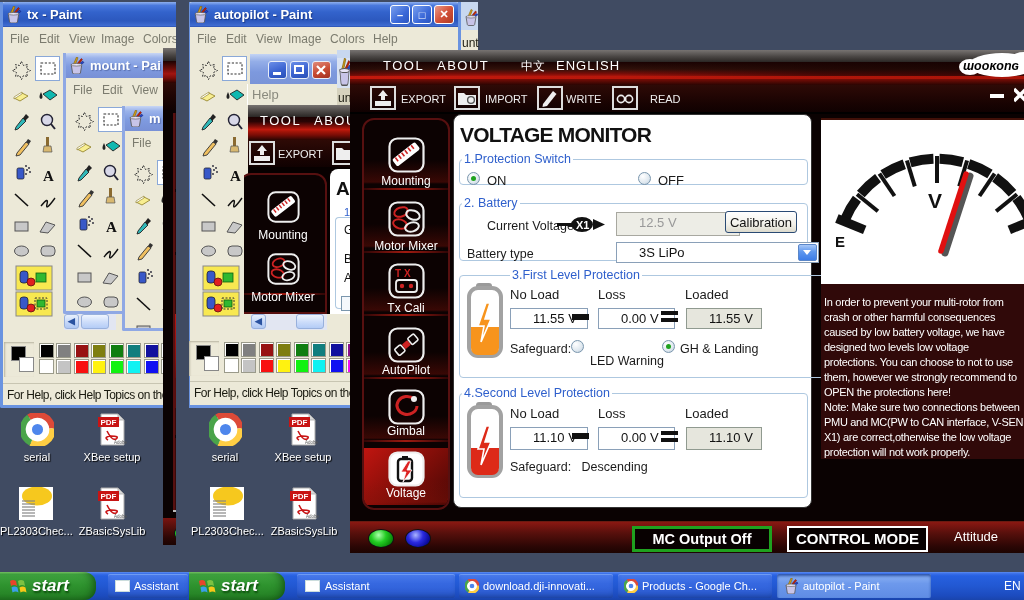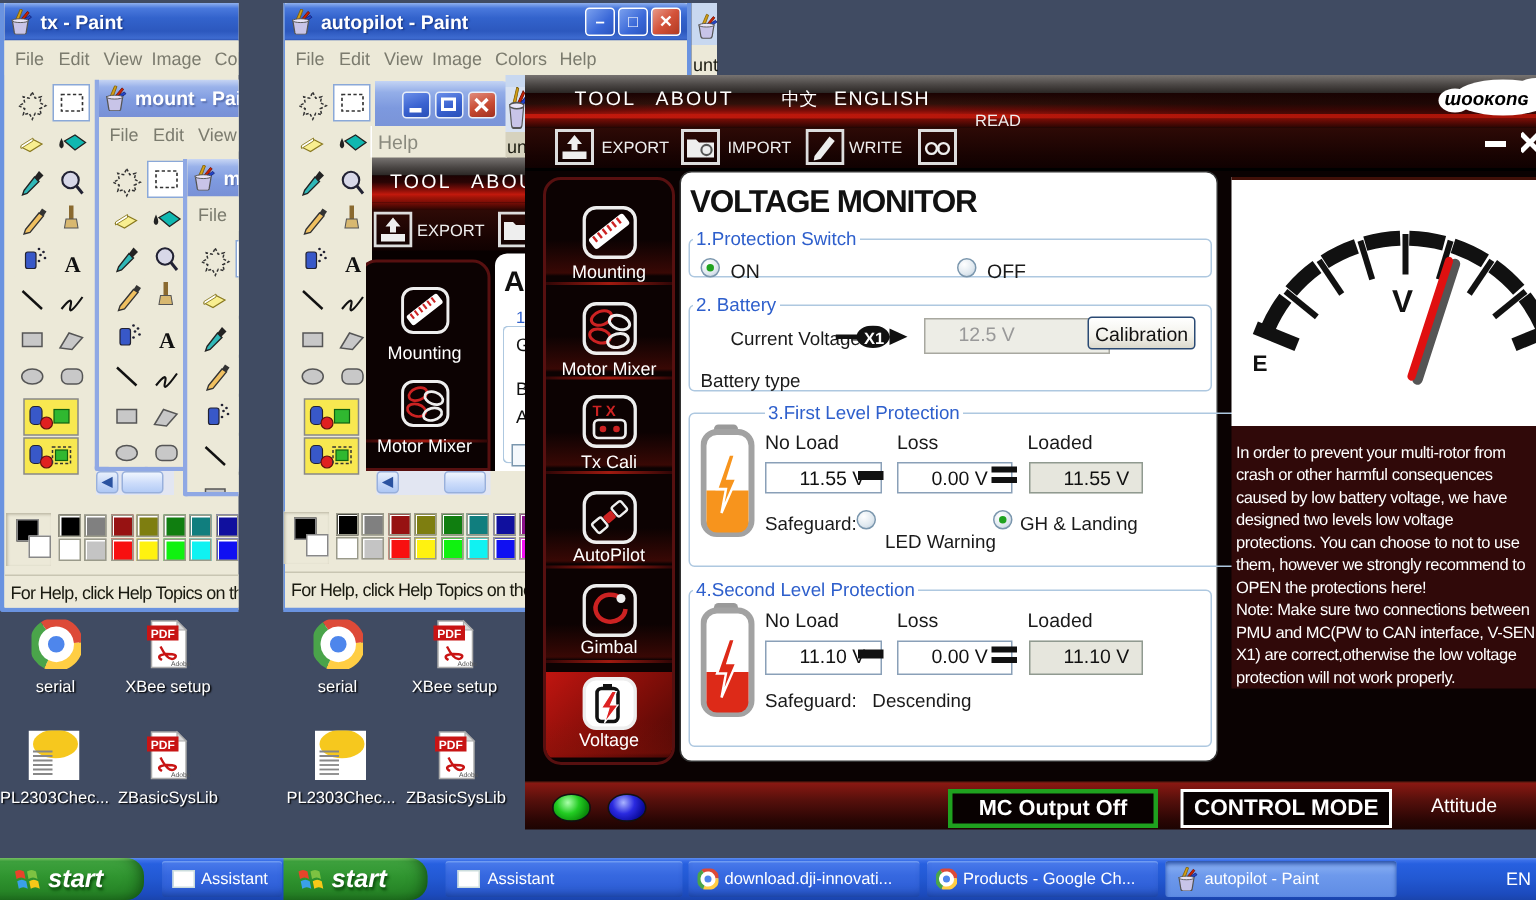--- a/index.html
+++ b/index.html
@@ -148,21 +148,21 @@
  <g transform="translate(7,236)">
           <rect x="4" y="5" width="8" height="12" rx="3" fill="#3858C8" stroke="#223" stroke-width="0.8"></rect>
           <circle cx="15" cy="16" r="4" fill="#E02020" stroke="#601010" stroke-width="0.8"></circle>
           <rect x="19" y="6" width="12" height="11" fill="none" stroke="#333" stroke-width="1" stroke-dasharray="2 1.5"></rect>
           <rect x="21" y="8" width="8" height="7" fill="#30B830" stroke="#106010" stroke-width="0.8"></rect>
         </g>
 </g>
 </defs>
 </svg>
 
-<div class="abs" id="leftcrop" style="left:0;top:0;width:159px;height:572px;overflow:hidden;">
+<div class="abs" id="leftcrop" style="left:0;top:0;width:159px;height:572px;overflow:hidden;padding-left:17px;">
 
  <div class="xpwin" style="left:0;top:2px;width:274px;height:406px;">
    <div class="titlebar">
         <svg width="17" height="17" viewBox="0 0 16 16" style="margin-left:5px">
           <use href="#pcup"></use>
         </svg>
         <span class="ttxt">tx - Paint</span>
       </div>
    <div class="menubar" style="top:25px;height:23px;">
      <span style="position:absolute;left:7px;top:5px;">File</span>
@@ -559,21 +559,21 @@
    <rect x="1" y="1" width="24" height="22" fill="none" stroke="#ddd" stroke-width="2"></rect>
    <path d="M6,18 L16,5 l3.5,3 L10,20 l-4.5,1 Z" fill="#eee"></path>
  </svg>
  <div class="abs" style="left:216px;top:43px;color:#eee;font-size:11px;">WRITE</div>
  <svg class="abs" style="left:262px;top:36px" width="26" height="24" viewBox="0 0 26 24">
    <rect x="1" y="1" width="24" height="22" fill="none" stroke="#ddd" stroke-width="2"></rect>
    <circle cx="9" cy="13" r="3.6" fill="none" stroke="#eee" stroke-width="1.6"></circle>
    <circle cx="17" cy="13" r="3.6" fill="none" stroke="#eee" stroke-width="1.6"></circle>
    <path d="M12.6,13 h1.8" stroke="#eee" stroke-width="1.4"></path>
  </svg>
- <div class="abs" style="left:300px;top:25px;color:#eee;font-size:11px;">READ</div>
+ <div class="abs" style="left:300px;top:43px;color:#eee;font-size:11px;">READ</div>
 
  <div class="abs" style="left:12px;top:68px;width:88px;height:392px;border:2px solid #571010;border-radius:12px;background:#0c0202;box-sizing:border-box;overflow:hidden;">
 
   <div class="abs" style="left:0;top:68px;width:84px;height:2px;background:linear-gradient(90deg,#300606,#a01a10 50%,#300606);"></div>
   <div class="abs" style="left:0;top:131px;width:84px;height:2px;background:linear-gradient(90deg,#300606,#a01a10 50%,#300606);"></div>
   <div class="abs" style="left:0;top:194px;width:84px;height:2px;background:linear-gradient(90deg,#300606,#a01a10 50%,#300606);"></div>
   <div class="abs" style="left:0;top:257px;width:84px;height:2px;background:linear-gradient(90deg,#300606,#a01a10 50%,#300606);"></div>
   <div class="abs" style="left:0;top:320px;width:84px;height:2px;background:linear-gradient(90deg,#300606,#a01a10 50%,#300606);"></div>
   <div class="abs" style="left:0;top:377px;width:84px;height:3px;background:#C41414;"></div>
 
@@ -654,20 +654,23 @@
   </fieldset>
   <div class="flabel" style="left:13px;top:104px;font-size:12.5px;margin-left:20px;">Current Voltage</div>
   <svg class="abs" style="left:103px;top:102px" width="58" height="15" viewBox="0 0 58 15">
     <rect x="0" y="6" width="18" height="3" fill="#111"></rect>
     <path d="M14,7.5 a11,7.5 0 1 0 22,0 a11,7.5 0 1 0 -22,0 M36,2 l12,5.5 l-12,5.5 Z" fill="#111"></path>
     <text x="19" y="12" font-size="11" font-weight="bold" fill="#fff" font-family="Liberation Sans">X1</text>
   </svg>
   <div class="inp dis" style="left:162px;top:97px;width:100px;height:20px;color:#999;">12.5 V</div>
   <div class="xpbtn" style="left:271px;top:96px;width:72px;height:22px;">Calibration</div>
   <div class="flabel" style="left:13px;top:132px;font-size:12.5px;">Battery type</div>
+  <div class="inp" style="left:162px;top:127px;width:179px;height:17px;">3S LiPo
+    <span class="ddarrow"></span>
+  </div>
 
   <fieldset class="fs" style="left:5px;top:153px;width:347px;height:108px;padding-left:48px;">
     <legend>3.First Level Protection</legend>
   </fieldset>
   <svg class="abs" style="left:13px;top:167px" width="37" height="76" viewBox="0 0 37 76">
     <rect x="9" y="1" width="16" height="8" rx="3" fill="#9a9a9a"></rect>
     <rect x="2" y="6" width="32" height="68" rx="9" fill="#fff" stroke="#a2a2a2" stroke-width="4"></rect>
     <path d="M4,45 h28 v21 a7,7 0 0 1 -7,7 h-14 a7,7 0 0 1 -7,-7 Z" fill="#F7941D"></path>
     <path d="M19,21 l-8,23 h6 l-3,16 l10,-23 h-6 l5,-16 Z" fill="#F7941D" stroke="#fff" stroke-width="1.6"></path>
   </svg>

